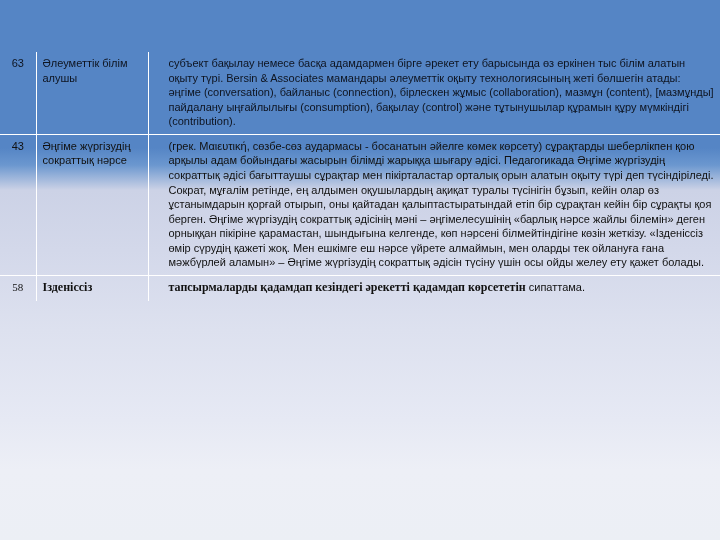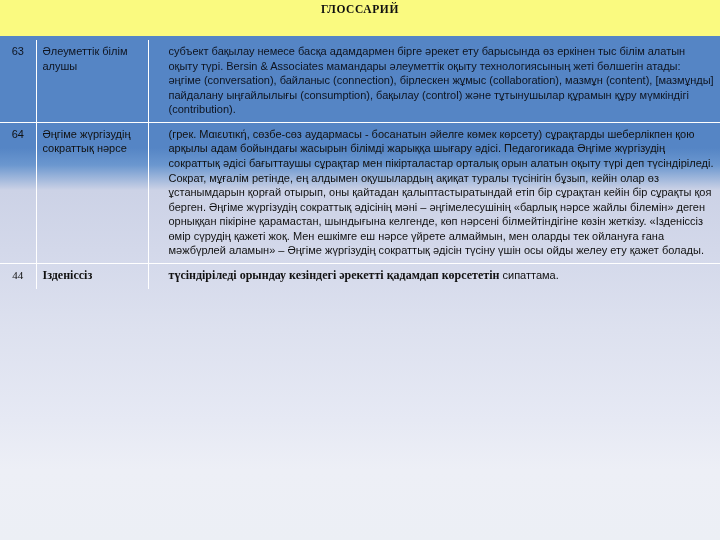--- a/index.html
+++ b/index.html
@@ -54,21 +54,21 @@
     font-size: 11.5px;
     letter-spacing: 0.6px;
     color: #101010;
     white-space: nowrap;
   }
 
   
   .glossary-table {
     position: absolute;
     left: 0;
-    top: 40px;
+    top: 52px;
     width: 720px;
     border-collapse: collapse;
     table-layout: fixed;
     background: transparent;
   }
   .glossary-table td {
     vertical-align: top;
     padding: 4px 6px 5px 6px;
     box-sizing: border-box;
     border-right: 1px solid #ffffff;
@@ -134,47 +134,44 @@
     font-family: "Liberation Sans", "DejaVu Sans", sans-serif;
     font-weight: normal;
     font-size: 11px;
   }
 </style>
 </head>
 <body>
 
 <div id="page">
 
-  <div class="header-band">
-    <div class="header-title">ГЛОССАРИЙ</div>
-  </div>
 
   <table class="glossary-table">
     <colgroup>
       <col class="col-num">
       <col class="col-term">
       <col class="col-def">
     </colgroup>
     <tbody>
       <tr class="row-63">
         <td class="cell-num">63</td>
         <td class="cell-term">Әлеуметтік білім алушы</td>
         <td class="cell-def"> субъект бақылау немесе басқа адамдармен бірге әрекет ету барысында өз еркінен тыс білім алатын оқыту түрі. Bersin &amp; Associates мамандары әлеуметтік оқыту технологиясының жеті бөлшегін атады: әңгіме (conversation), байланыс (connection), бірлескен жұмыс (collaboration), мазмұн (content), [мазмұнды] пайдалану ыңғайлылығы (consumption), бақылау (control) және тұтынушылар құрамын құру мүмкіндігі (contribution).</td>
       </tr>
 
       <tr class="row-64">
-        <td class="cell-num">64</td>
+        <td class="cell-num">43</td>
         <td class="cell-term">Әңгіме жүргізудің сократтық нәрсе</td>
         <td class="cell-def"> (грек. Μαιευτική, сөзбе-сөз аудармасы - босанатын әйелге көмек көрсету) сұрақтарды шеберлікпен қою арқылы адам бойындағы жасырын білімді жарыққа шығару әдісі. Педагогикада Әңгіме жүргізудің сократтық әдісі бағыттаушы сұрақтар мен пікірталастар орталық орын алатын оқыту түрі деп түсіндіріледі. Сократ, мұғалім ретінде, ең алдымен оқушылардың ақиқат туралы түсінігін бұзып, кейін олар өз ұстанымдарын қорғай отырып, оны қайтадан қалыптастыратындай етіп бір сұрақтан кейін бір сұрақты қоя берген. Әңгіме жүргізудің сократтық әдісінің мәні – әңгімелесушінің «барлық нәрсе жайлы білемін» деген орныққан пікіріне қарамастан, шындығына келгенде, көп нәрсені білмейтіндігіне көзін жеткізу. «Ізденіссіз өмір сүрудің қажеті жоқ. Мен ешкімге еш нәрсе үйрете алмаймын, мен оларды тек ойлануға ғана мәжбүрлей аламын» – Әңгіме жүргізудің сократтық әдісін түсіну үшін осы ойды желеу ету қажет болады.</td>
       </tr>
 
       <tr class="row-65">
-        <td class="cell-num">44</td>
+        <td class="cell-num">58</td>
         <td class="cell-term">Ізденіссіз</td>
         <td class="cell-def">
-          <span class="def-bold">түсіндіріледі орындау кезіндегі  әрекетті қадамдап көрсететін</span>
+          <span class="def-bold">тапсырмаларды қадамдап кезіндегі  әрекетті қадамдап көрсететін</span>
           <span class="def-tail">сипаттама.</span>
         </td>
       </tr>
     </tbody>
   </table>
 
 </div>
 
 </body></html>

